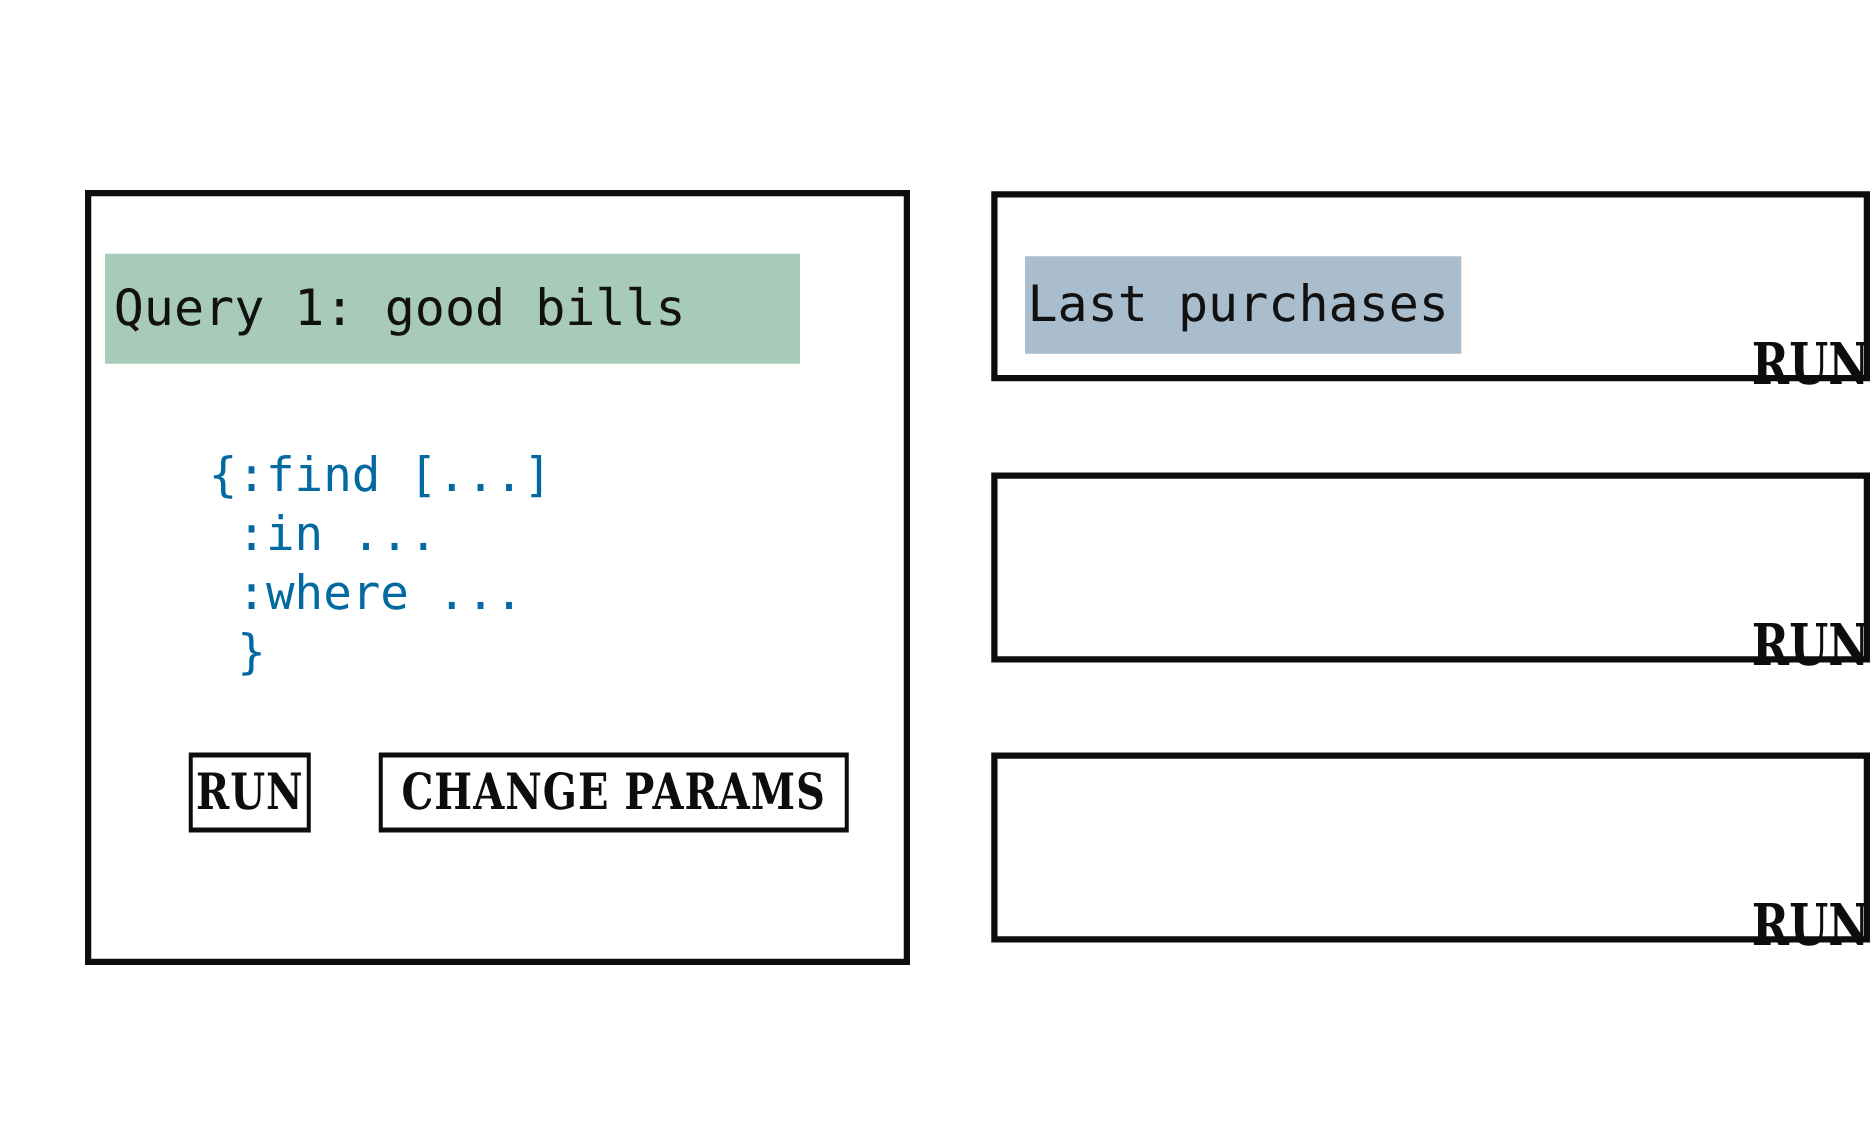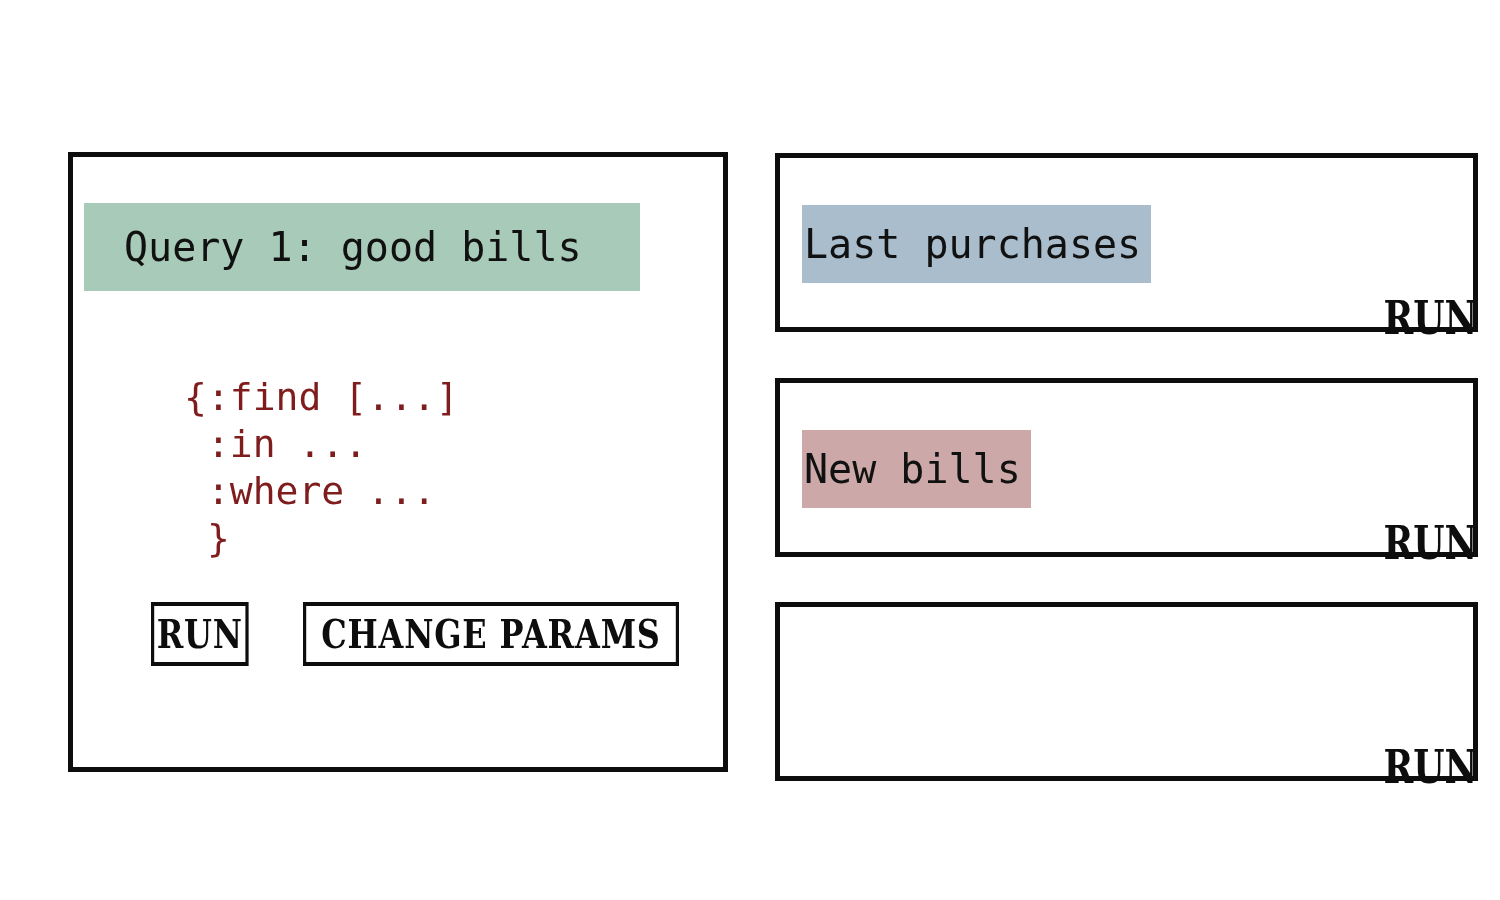--- a/index.html
+++ b/index.html
@@ -40,36 +40,36 @@
 
   .query-title {
     position: absolute;
     left: 11px;
     top: 46px;
     width: 556px;
     height: 88px;
     display: flex;
     align-items: center;
     box-sizing: border-box;
-    padding-left: 40px;
+    padding-left: 7px;
     font-size: 40px;
     letter-spacing: 0px;
     color: #111111;
     white-space: pre;
   }
 
   .query-body {
     position: absolute;
     left: 94px;
     top: 200px;
     font-size: 38px;
     line-height: 47px;
-    color: #7f1d1d;
+    color: #0369a1;
     white-space: pre;
-    margin: 17px;
+    margin: 0;
     font-family: "DejaVu Sans Mono", "Liberation Mono", monospace;
   }
 
   .btn-row {
     position: absolute;
     left: 78px;
     top: 445px;
     display: flex;
     align-items: flex-start;
     gap: 30px;
@@ -93,23 +93,23 @@
     transform: scaleX(0.80);
     transform-origin: left center;
     white-space: pre;
     cursor: pointer;
   }
   #run-button        { width: 122px; }
   #change-params-button { width: 470px; }
 
   
   .saved-card {
-    left: 775px;
+    left: 793px;
     width: 703px;
-    height: 179px;
+    height: 152px;
     text-align: right;
   }
   #saved-card-0 { top: 153px; }
   #saved-card-1 { top: 378px; }
   #saved-card-2 { top: 602px; }
 
   .card-title {
     position: absolute;
     left: 22px;
     top: 47px;
@@ -158,21 +158,20 @@
       <div class="wire-button" id="change-params-button">CHANGE PARAMS</div>
     </div>
   </div>
 
   <div class="panel saved-card" id="saved-card-0">
     <div class="card-title" style="background-color: rgb(169, 189, 204);">Last purchases</div>
     <div class="card-run">RUN</div>
   </div>
 
   <div class="panel saved-card" id="saved-card-1">
-    <div class="card-title" style="background-color: rgb(205, 168, 168);">New bills</div>
     <div class="card-run">RUN</div>
   </div>
 
   <div class="panel saved-card" id="saved-card-2">
     <div class="card-run">RUN</div>
   </div>
 
 </div>
 
 </body></html>

